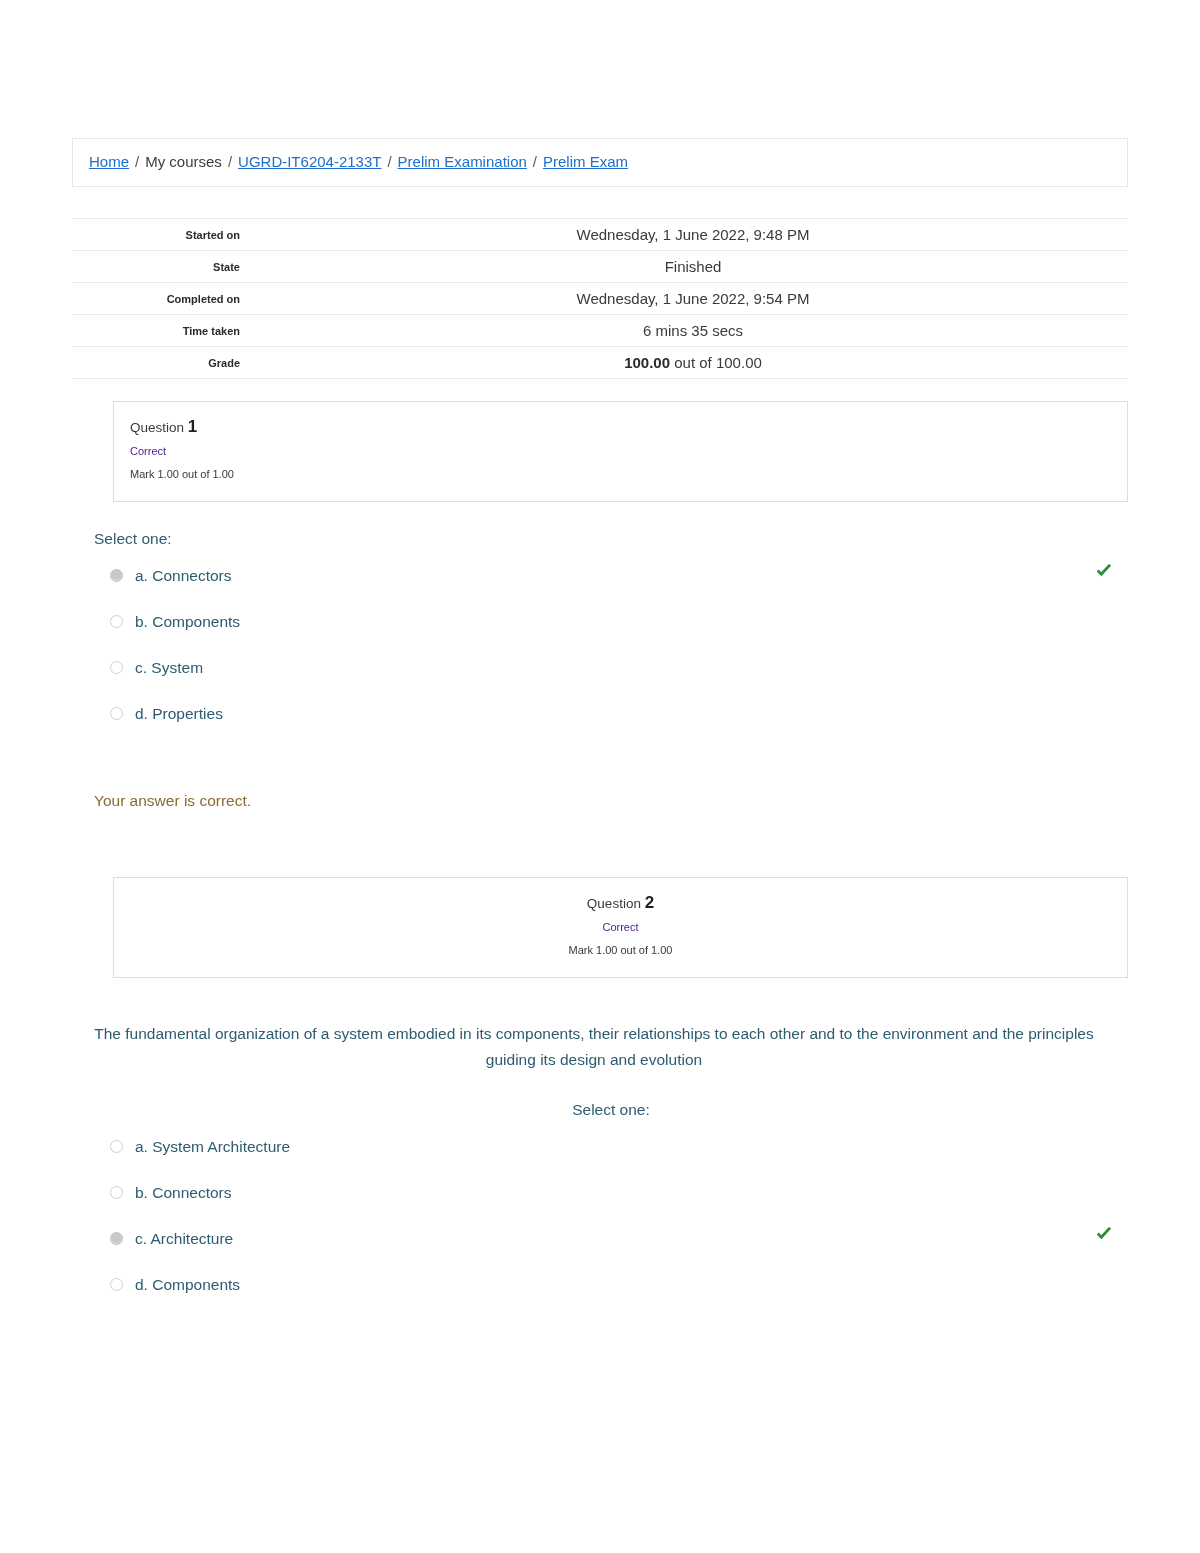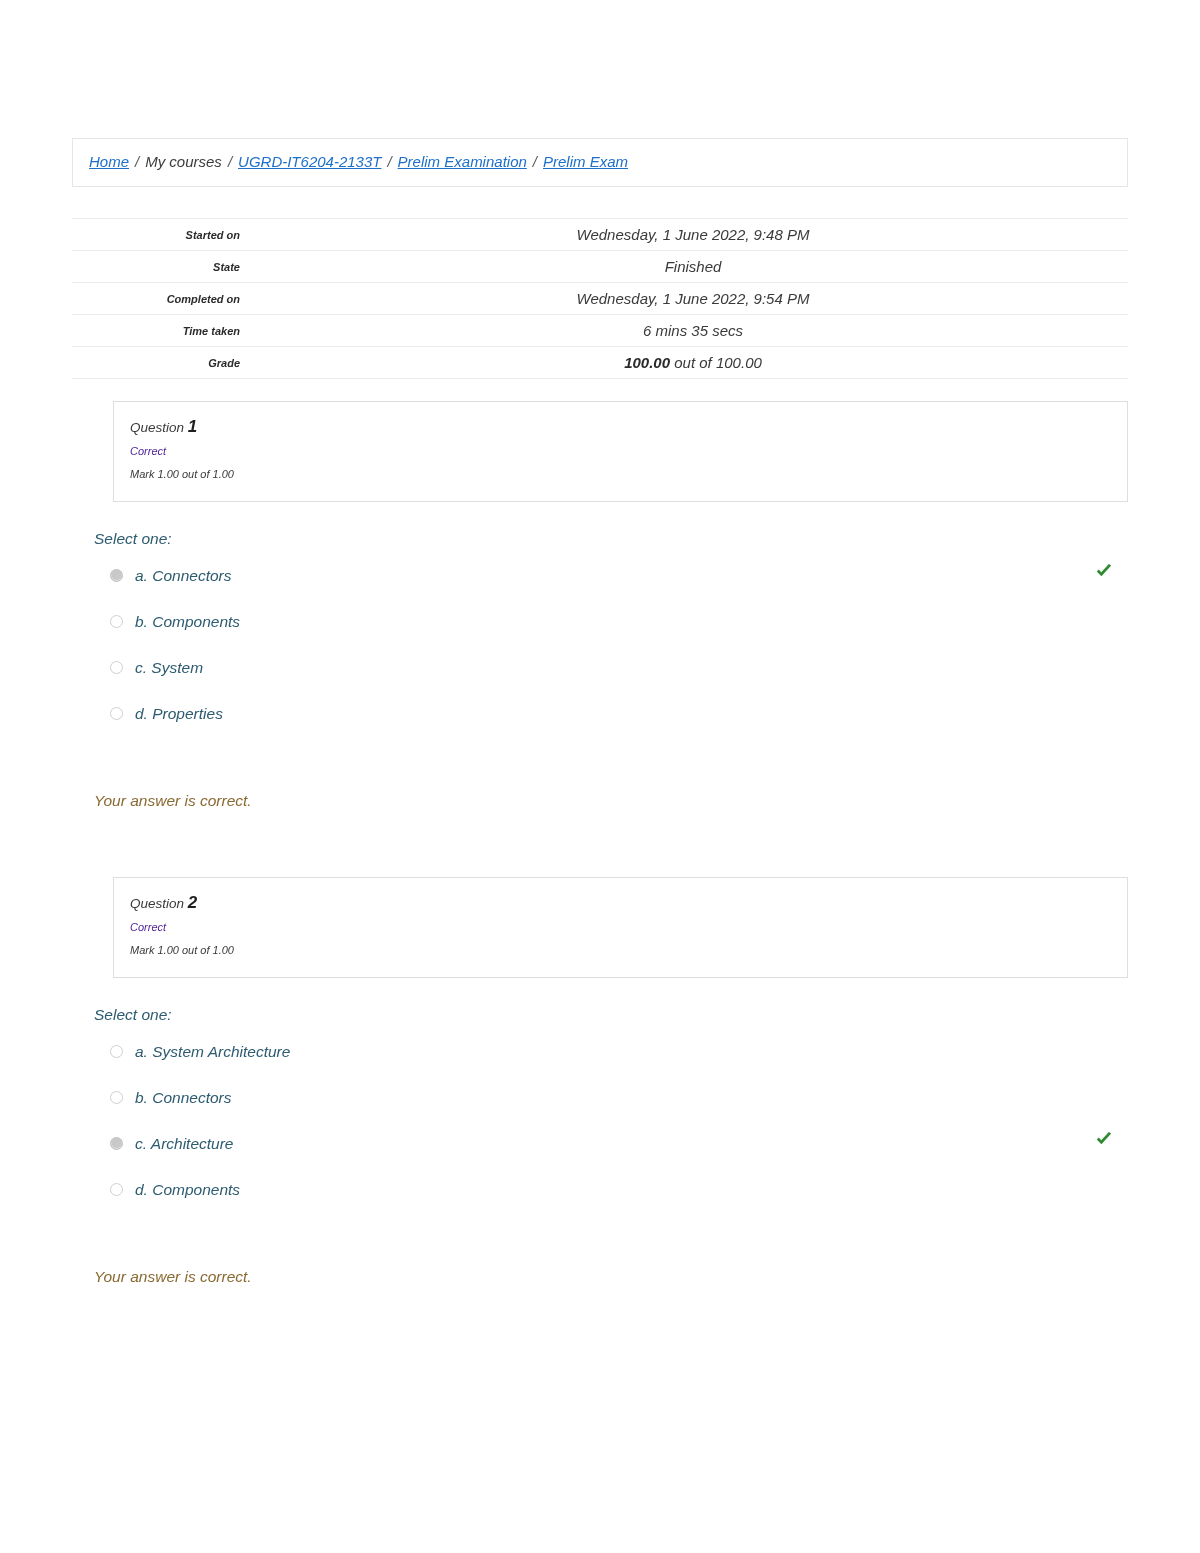--- a/index.html
+++ b/index.html
@@ -12,21 +12,20 @@
     height: 1553px;
     font-family: "Liberation Sans", sans-serif;
     color: #333333;
     -webkit-font-smoothing: antialiased;
   }
   .page {
     position: relative;
     width: 1200px;
     height: 1351px;
     overflow: hidden;
-    font-style: italic;
   }
   .content {
     position: absolute;
     left: 72px;
     top: 0;
     width: 1056px;
   }
 
   
   .breadcrumb-box {
@@ -241,27 +240,28 @@
                 <span class="answer-label">c. System</span>
               </div>
               <div class="answer-row">
                 <span class="radio"></span>
                 <span class="answer-label">d. Properties</span>
               </div>
             </div>
             <div class="feedback">Your answer is correct.</div>
           </div>
         </div>
-        <div class="question" style="margin-top: 66px;">
+        <div class="question" style="margin-top: 66px; text-align: center;">
           <div class="qinfo">
             <div class="qno"><span>Question</span> <b>2</b></div>
             <div class="qstate">Correct</div>
             <div class="qgrade">Mark 1.00 out of 1.00</div>
           </div>
           <div class="qbody">
+            <div class="qtext">The fundamental organization of a system embodied in its components, their relationships to each other and to the environment and the principles guiding its design and evolution</div>
             <div class="select-one">Select one:</div>
             <div class="answers">
               <div class="answer-row">
                 <span class="radio"></span>
                 <span class="answer-label">a. System Architecture</span>
               </div>
               <div class="answer-row">
                 <span class="radio"></span>
                 <span class="answer-label">b. Connectors</span>
               </div>

